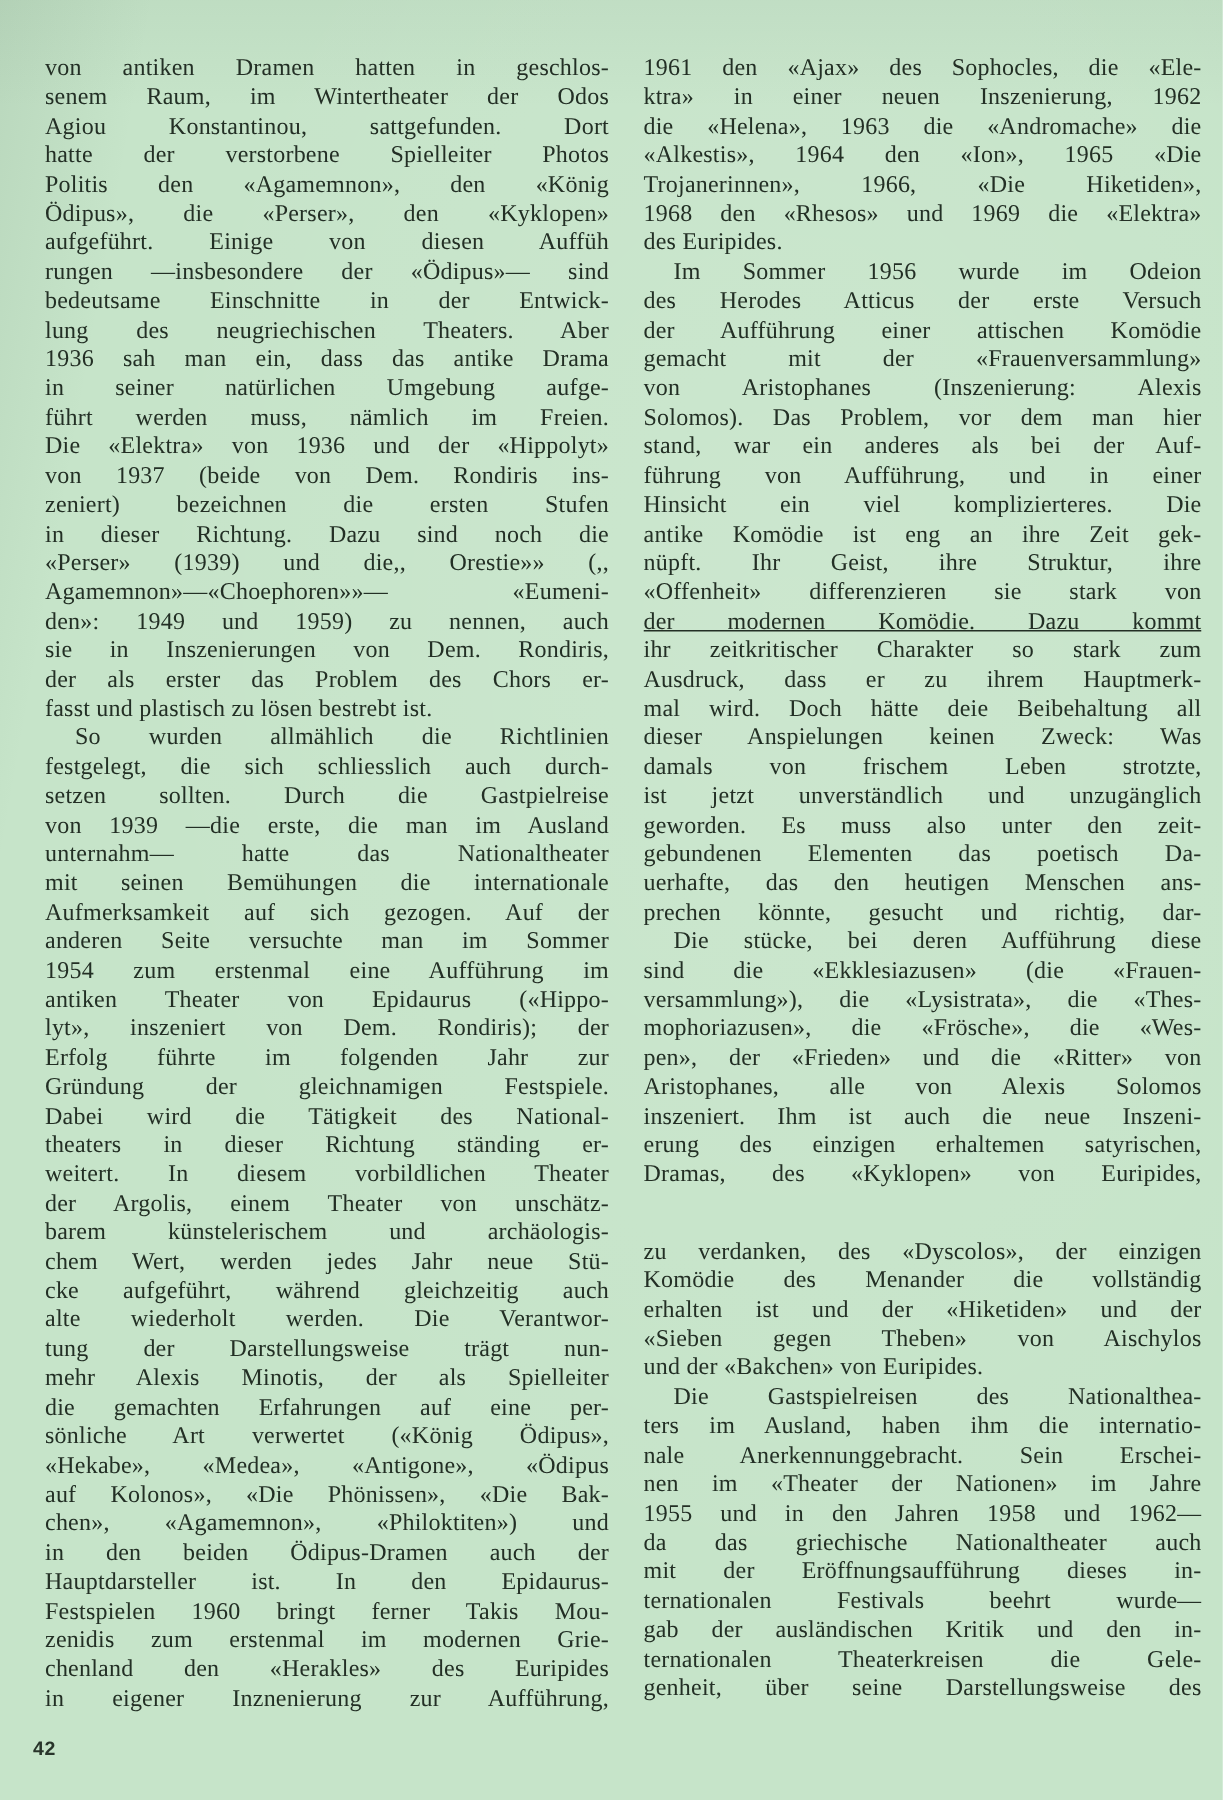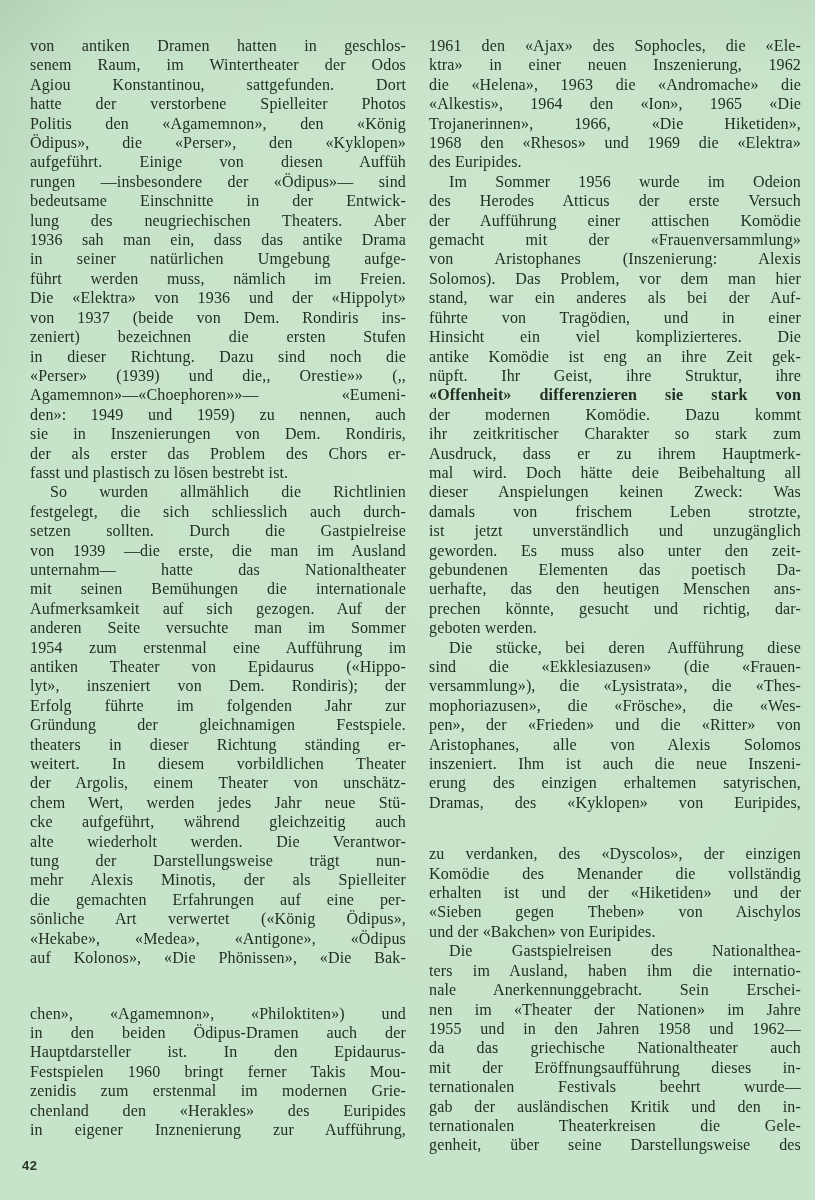--- a/index.html
+++ b/index.html
@@ -90,33 +90,35 @@
       <div class="line" style="color: rgb(35, 47, 37);">von 1939 —die erste, die man im Ausland</div>
       <div class="line" style="color: rgb(35, 47, 37);">unternahm— hatte das Nationaltheater</div>
       <div class="line" style="color: rgb(35, 47, 37);">mit seinen Bemühungen die internationale</div>
       <div class="line" style="color: rgb(35, 47, 37);">Aufmerksamkeit auf sich gezogen. Auf der</div>
       <div class="line" style="color: rgb(35, 47, 37);">anderen Seite versuchte man im Sommer</div>
       <div class="line" style="color: rgb(35, 47, 37);">1954 zum erstenmal eine Aufführung im</div>
       <div class="line" style="color: rgb(35, 47, 37);">antiken Theater von Epidaurus («Hippo-</div>
       <div class="line" style="color: rgb(35, 47, 37);">lyt», inszeniert von Dem. Rondiris); der</div>
       <div class="line" style="color: rgb(35, 47, 37);">Erfolg führte im folgenden Jahr zur</div>
       <div class="line" style="color: rgb(35, 47, 37);">Gründung der gleichnamigen Festspiele.</div>
+      <div class="line" style="color: rgb(35, 47, 37);">Dabei wird die Tätigkeit des National-</div>
       <div class="line" style="color: rgb(35, 47, 37);">theaters in dieser Richtung ständing er-</div>
       <div class="line" style="color: rgb(35, 47, 37);">weitert. In diesem vorbildlichen Theater</div>
       <div class="line" style="color: rgb(35, 47, 37);">der Argolis, einem Theater von unschätz-</div>
+      <div class="line" style="color: rgb(35, 47, 37);">barem künstelerischem und archäologis-</div>
       <div class="line" style="color: rgb(35, 47, 37);">chem Wert, werden jedes Jahr neue Stü-</div>
       <div class="line" style="color: rgb(35, 47, 37);">cke aufgeführt, während gleichzeitig auch</div>
       <div class="line" style="color: rgb(35, 47, 37);">alte wiederholt werden. Die Verantwor-</div>
       <div class="line" style="color: rgb(35, 47, 37);">tung der Darstellungsweise trägt nun-</div>
       <div class="line" style="color: rgb(35, 47, 37);">mehr Alexis Minotis, der als Spielleiter</div>
       <div class="line" style="color: rgb(35, 47, 37);">die gemachten Erfahrungen auf eine per-</div>
       <div class="line" style="color: rgb(35, 47, 37);">sönliche Art verwertet («König Ödipus»,</div>
       <div class="line" style="color: rgb(35, 47, 37);">«Hekabe», «Medea», «Antigone», «Ödipus</div>
       <div class="line" style="color: rgb(35, 47, 37);">auf Kolonos», «Die Phönissen», «Die Bak-</div>
-      <div class="line" style="color: rgb(35, 47, 37); margin-top: 36px;">chen», «Agamemnon», «Philoktiten») und</div>
+      <div class="line" style="color: rgb(35, 47, 37);">chen», «Agamemnon», «Philoktiten») und</div>
       <div class="line" style="color: rgb(35, 47, 37);">in den beiden Ödipus-Dramen auch der</div>
       <div class="line" style="color: rgb(35, 47, 37);">Hauptdarsteller ist. In den Epidaurus-</div>
       <div class="line" style="color: rgb(35, 47, 37);">Festspielen 1960 bringt ferner Takis Mou-</div>
       <div class="line" style="color: rgb(35, 47, 37);">zenidis zum erstenmal im modernen Grie-</div>
       <div class="line" style="color: rgb(35, 47, 37);">chenland den «Herakles» des Euripides</div>
       <div class="line" style="color: rgb(35, 47, 37);">in eigener Inznenierung zur Aufführung,</div>
     </div>
   <div class="column col-right">
       <div class="line" style="color: rgb(35, 47, 37);">1961 den «Ajax» des Sophocles, die «Ele-</div>
       <div class="line" style="color: rgb(35, 47, 37);">ktra» in einer neuen Inszenierung, 1962</div>
@@ -125,37 +127,36 @@
       <div class="line" style="color: rgb(35, 47, 37);">Trojanerinnen», 1966, «Die Hiketiden»,</div>
       <div class="line" style="color: rgb(35, 47, 37);">1968 den «Rhesos» und 1969 die «Elektra»</div>
       <div class="line last" style="color: rgb(35, 47, 37);">des Euripides.</div>
       <div class="line indent" style="color: rgb(35, 47, 37);">Im Sommer 1956 wurde im Odeion</div>
       <div class="line" style="color: rgb(35, 47, 37);">des Herodes Atticus der erste Versuch</div>
       <div class="line" style="color: rgb(35, 47, 37);">der Aufführung einer attischen Komödie</div>
       <div class="line" style="color: rgb(35, 47, 37);">gemacht mit der «Frauenversammlung»</div>
       <div class="line" style="color: rgb(35, 47, 37);">von Aristophanes (Inszenierung: Alexis</div>
       <div class="line" style="color: rgb(35, 47, 37);">Solomos). Das Problem, vor dem man hier</div>
       <div class="line" style="color: rgb(35, 47, 37);">stand, war ein anderes als bei der Auf-</div>
-      <div class="line" style="color: rgb(35, 47, 37);">führte von Tragödien, und in einer</div>
+      <div class="line" style="color: rgb(35, 47, 37);">führung von Aufführung, und in einer</div>
       <div class="line" style="color: rgb(35, 47, 37);">Hinsicht ein viel komplizierteres. Die</div>
       <div class="line" style="color: rgb(35, 47, 37);">antike Komödie ist eng an ihre Zeit gek-</div>
       <div class="line" style="color: rgb(35, 47, 37);">nüpft. Ihr Geist, ihre Struktur, ihre</div>
-      <div class="line" style="color: rgb(35, 47, 37); font-weight: bold;">«Offenheit» differenzieren sie stark von</div>
-      <div class="line" style="color: rgb(35, 47, 37);">der modernen Komödie. Dazu kommt</div>
+      <div class="line" style="color: rgb(35, 47, 37);">«Offenheit» differenzieren sie stark von</div>
+      <div class="line" style="color: rgb(35, 47, 37); text-decoration: underline;">der modernen Komödie. Dazu kommt</div>
       <div class="line" style="color: rgb(35, 47, 37);">ihr zeitkritischer Charakter so stark zum</div>
       <div class="line" style="color: rgb(35, 47, 37);">Ausdruck, dass er zu ihrem Hauptmerk-</div>
       <div class="line" style="color: rgb(35, 47, 37);">mal wird. Doch hätte deie Beibehaltung all</div>
       <div class="line" style="color: rgb(35, 47, 37);">dieser Anspielungen keinen Zweck: Was</div>
       <div class="line" style="color: rgb(35, 47, 37);">damals von frischem Leben strotzte,</div>
       <div class="line" style="color: rgb(35, 47, 37);">ist jetzt unverständlich und unzugänglich</div>
       <div class="line" style="color: rgb(35, 47, 37);">geworden. Es muss also unter den zeit-</div>
       <div class="line" style="color: rgb(35, 47, 37);">gebundenen Elementen das poetisch Da-</div>
       <div class="line" style="color: rgb(35, 47, 37);">uerhafte, das den heutigen Menschen ans-</div>
       <div class="line" style="color: rgb(35, 47, 37);">prechen könnte, gesucht und richtig, dar-</div>
-      <div class="line last" style="color: rgb(35, 47, 37);">geboten werden.</div>
       <div class="line indent" style="color: rgb(35, 47, 37);">Die stücke, bei deren Aufführung diese</div>
       <div class="line" style="color: rgb(35, 47, 37);">sind die «Ekklesiazusen» (die «Frauen-</div>
       <div class="line" style="color: rgb(35, 47, 37);">versammlung»), die «Lysistrata», die «Thes-</div>
       <div class="line" style="color: rgb(35, 47, 37);">mophoriazusen», die «Frösche», die «Wes-</div>
       <div class="line" style="color: rgb(35, 47, 37);">pen», der «Frieden» und die «Ritter» von</div>
       <div class="line" style="color: rgb(35, 47, 37);">Aristophanes, alle von Alexis Solomos</div>
       <div class="line" style="color: rgb(35, 47, 37);">inszeniert. Ihm ist auch die neue Inszeni-</div>
       <div class="line" style="color: rgb(35, 47, 37);">erung des einzigen erhaltemen satyrischen,</div>
       <div class="line" style="color: rgb(35, 47, 37);">Dramas, des «Kyklopen» von Euripides,</div>
       <div class="line" style="color: rgb(35, 47, 37); margin-top: 32px;">zu verdanken, des «Dyscolos», der einzigen</div>

